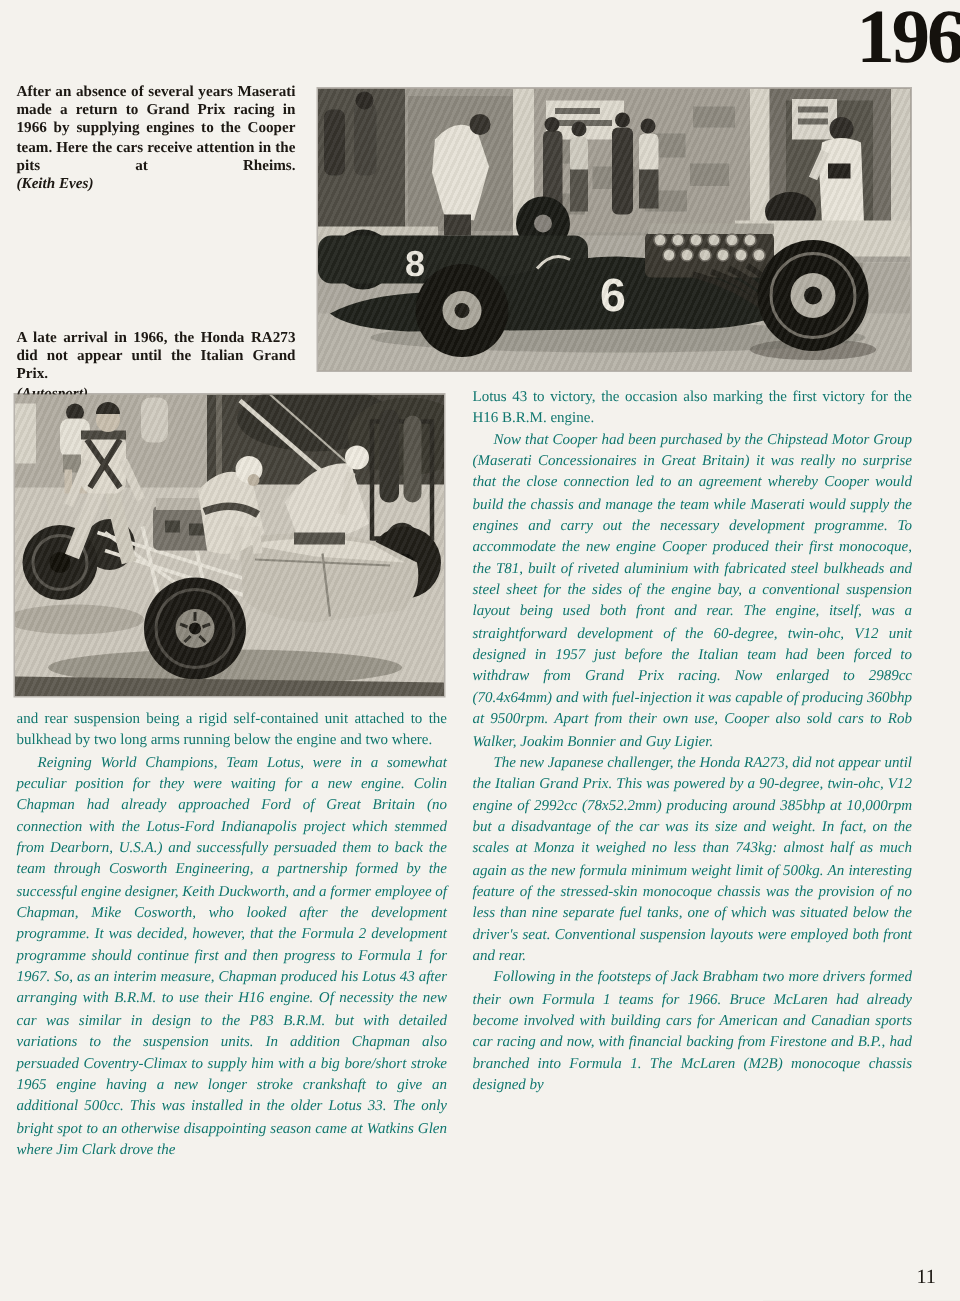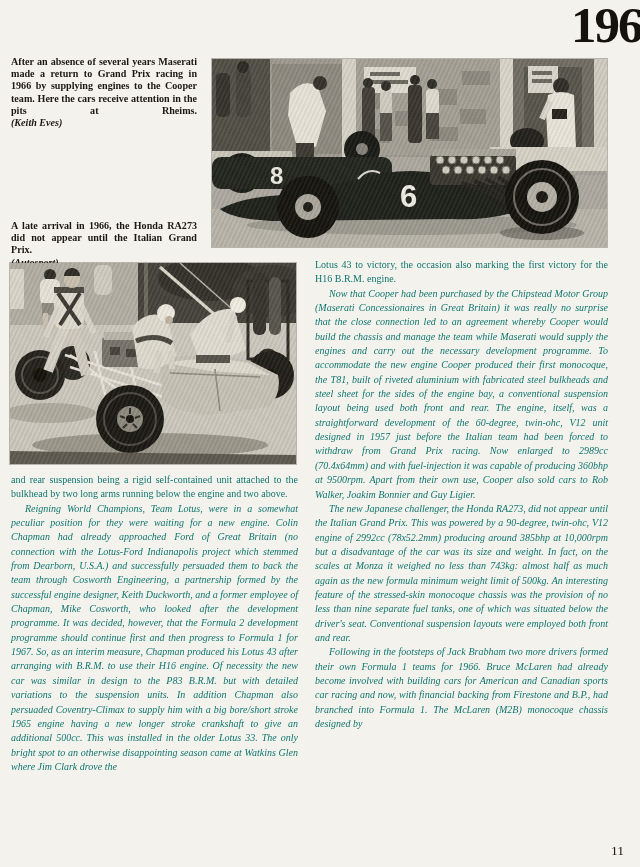--- a/index.html
+++ b/index.html
@@ -298,21 +298,21 @@
           <circle cx="228" cy="42" r="8" fill="#efebe0"></circle>
           <path d="M224,52 L218,80" stroke="#d8d3c7" stroke-width="6" fill="none"></path>
           <rect x="186" y="92" width="34" height="8" fill="#55524a"></rect>
         </g>
       </g>
       <path d="M0,188 L286,192 L286,201 L0,201 Z" fill="#5d594f"></path>
     </svg>
   </div>
 
   <div class="body-col" id="col-left">
-    <p>and rear suspension being a rigid self-contained unit attached to the bulkhead by two long arms running below the engine and two above.</p>
+    <p>and rear suspension being a rigid self-contained unit attached to the bulkhead by two long arms running below the engine and two where.</p>
     <p class="indent">Reigning World Champions, Team Lotus, were in a somewhat peculiar position for they were waiting for a new engine. Colin Chapman had already approached Ford of Great Britain (no connection with the Lotus-Ford Indianapolis project which stemmed from Dearborn, U.S.A.) and successfully persuaded them to back the team through Cosworth Engineering, a partnership formed by the successful engine designer, Keith Duckworth, and a former employee of Chapman, Mike Cosworth, who looked after the development programme. It was decided, however, that the Formula 2 development programme should continue first and then progress to Formula 1 for 1967. So, as an interim measure, Chapman produced his Lotus 43 after arranging with B.R.M. to use their H16 engine. Of necessity the new car was similar in design to the P83 B.R.M. but with detailed variations to the suspension units. In addition Chapman also persuaded Coventry-Climax to supply him with a big bore/short stroke 1965 engine having a new longer stroke crankshaft to give an additional 500cc. This was installed in the older Lotus 33. The only bright spot to an otherwise disappointing season came at Watkins Glen where Jim Clark drove the</p>
   </div>
 
   <div class="body-col" id="col-right">
     <p>Lotus 43 to victory, the occasion also marking the first victory for the H16 B.R.M. engine.</p>
     <p class="indent">Now that Cooper had been purchased by the Chipstead Motor Group (Maserati Concessionaires in Great Britain) it was really no surprise that the close connection led to an agreement whereby Cooper would build the chassis and manage the team while Maserati would supply the engines and carry out the necessary development programme. To accommodate the new engine Cooper produced their first monocoque, the T81, built of riveted aluminium with fabricated steel bulkheads and steel sheet for the sides of the engine bay, a conventional suspension layout being used both front and rear. The engine, itself, was a straightforward development of the 60-degree, twin-ohc, V12 unit designed in 1957 just before the Italian team had been forced to withdraw from Grand Prix racing. Now enlarged to 2989cc (70.4x64mm) and with fuel-injection it was capable of producing 360bhp at 9500rpm. Apart from their own use, Cooper also sold cars to Rob Walker, Joakim Bonnier and Guy Ligier.</p>
     <p class="indent">The new Japanese challenger, the Honda RA273, did not appear until the Italian Grand Prix. This was powered by a 90-degree, twin-ohc, V12 engine of 2992cc (78x52.2mm) producing around 385bhp at 10,000rpm but a disadvantage of the car was its size and weight. In fact, on the scales at Monza it weighed no less than 743kg: almost half as much again as the new formula minimum weight limit of 500kg. An interesting feature of the stressed-skin monocoque chassis was the provision of no less than nine separate fuel tanks, one of which was situated below the driver's seat. Conventional suspension layouts were employed both front and rear.</p>
     <p class="indent">Following in the footsteps of Jack Brabham two more drivers formed their own Formula 1 teams for 1966. Bruce McLaren had already become involved with building cars for American and Canadian sports car racing and now, with financial backing from Firestone and B.P., had branched into Formula 1. The McLaren (M2B) monocoque chassis designed by</p>
   </div>
 

